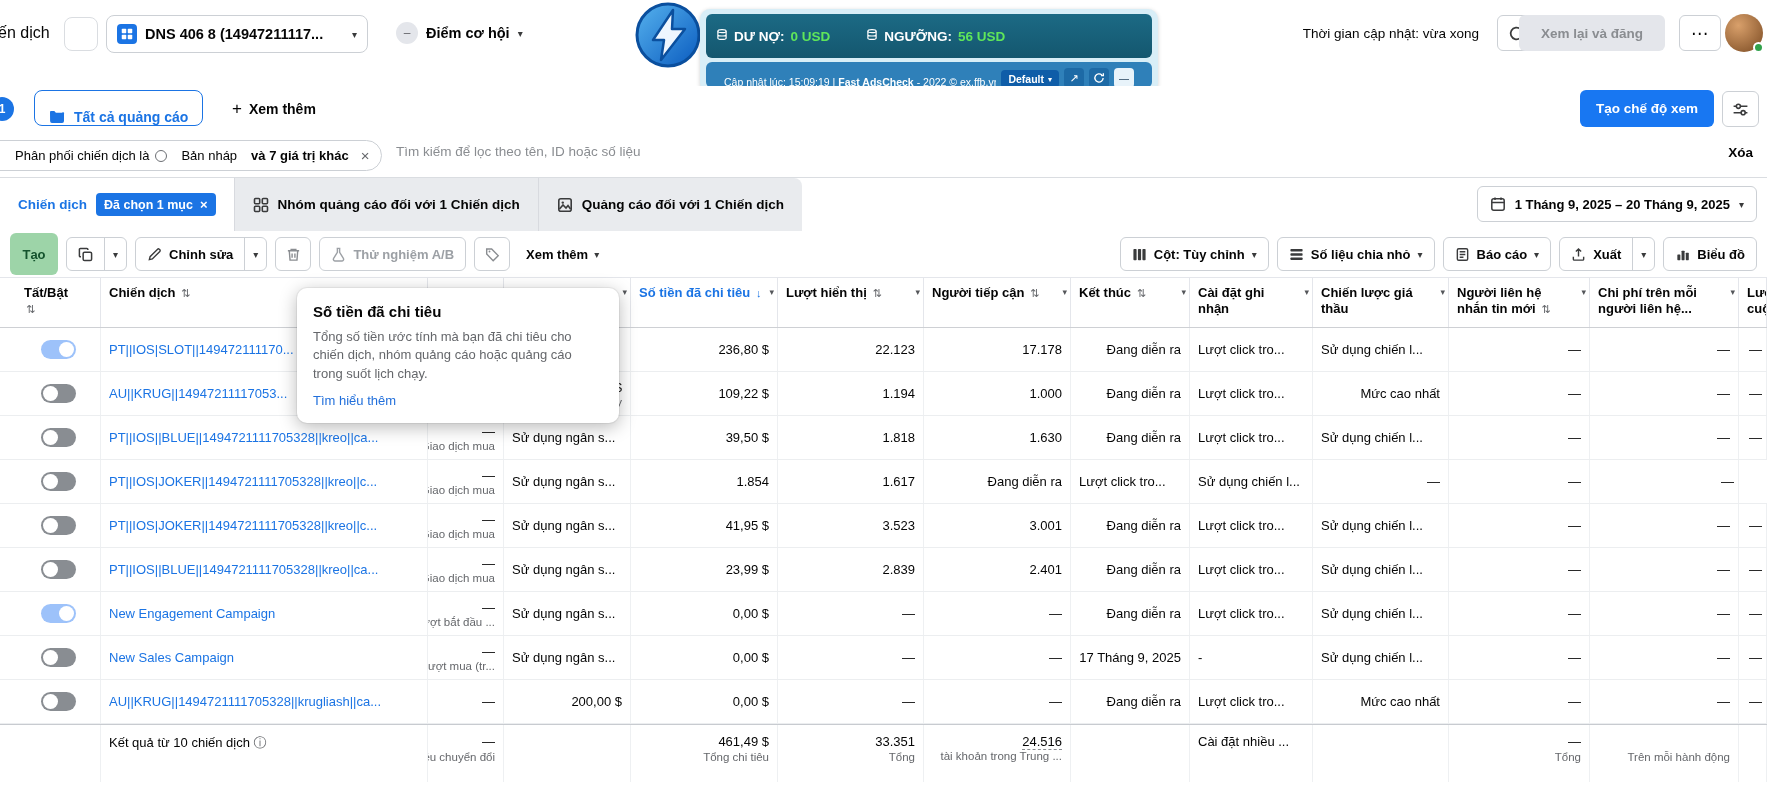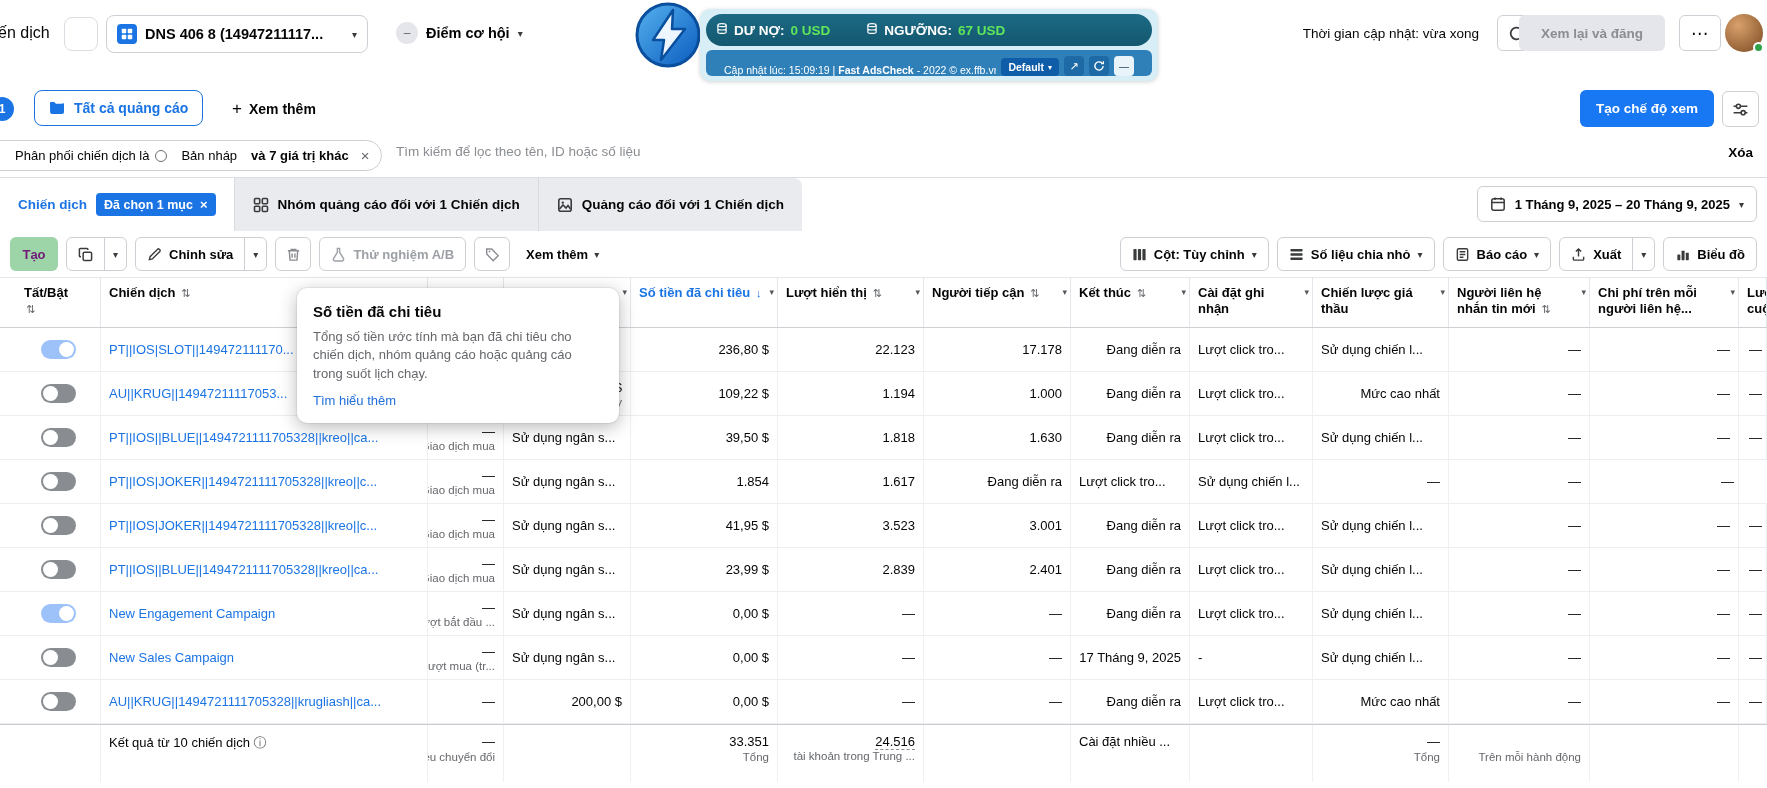--- a/index.html
+++ b/index.html
@@ -16,21 +16,21 @@
   .account-dd { position:absolute; left:106px; top:15px; width:262px; height:38px; border:1px solid #ccd0d5; border-radius:8px; background:#fff; display:flex; align-items:center; gap:8px; padding:0 10px; }
   .acct-ic { width:20px; height:20px; border-radius:4px; background:#1b74e4; flex:0 0 auto; display:flex; align-items:center; justify-content:center; }
   .acct-name { font-size:14.5px; font-weight:600; white-space:nowrap; overflow:hidden; flex:1; }
   .caret { font-size:10px; color:#3a3b3c; }
   .score-dd { position:absolute; left:396px; top:22px; display:flex; align-items:center; gap:8px; }
   .score-circle { width:22px; height:22px; border-radius:50%; background:#e4e6eb; color:#65676b; display:flex; align-items:center; justify-content:center; font-size:12px; }
   .score-label { font-size:14.5px; font-weight:600; }
   .logo { position:absolute; left:634px; top:1px; }
 
   .adscheck { position:absolute; left:700px; top:9px; width:458px; background:#d8eef7; border-radius:10px; padding:5px 6px; box-shadow:0 1px 4px rgba(0,0,0,.18); }
-  .ac-top { background:linear-gradient(180deg,#1c6a85,#14576f); border-radius:16px; height:32px; display:flex; align-items:center; gap:6px; padding:0 10px; }
+  .ac-top { background:linear-gradient(180deg,#1c6a85,#14576f); border-radius:6px; height:44px; display:flex; align-items:center; gap:6px; padding:0 10px; }
   .ac-label { color:#fff; font-weight:700; font-size:13.5px; white-space:nowrap; }
   .ac-value { color:#5fe65a; font-weight:700; font-size:13.5px; white-space:nowrap; }
   .m30 { margin-left:30px; }
   .ac-bottom { margin-top:4px; background:#2f80b9; border-radius:6px; height:26px; display:flex; align-items:flex-end; gap:5px; padding:0 18px; color:#fff; }
   .ac-status { font-size:10.5px; white-space:nowrap; flex:1; overflow:hidden; }
   .ac-default { background:#0f5da8; border-radius:4px; height:18px; display:inline-flex; align-items:center; gap:4px; padding:0 7px; font-size:10.5px; font-weight:700; color:#fff; cursor:pointer; flex:0 0 auto; }
   .ac-default .caret { color:#fff; font-size:8px; }
   .ac-sq { width:20px; height:20px; border-radius:4px; background:#1d6aa6; color:#fff; display:inline-flex; align-items:center; justify-content:center; font-size:11px; cursor:pointer; flex:0 0 auto; }
   .ac-sq.light { background:#e8f3fa; color:#1d3c57; font-size:10px; }
 
@@ -38,21 +38,21 @@
   .icon-btn { border:1px solid #ccd0d5; border-radius:6px; background:#fff; display:flex; align-items:center; justify-content:center; }
   .refresh-btn { position:absolute; right:232px; top:15px; width:38px; height:36px; }
   .review-btn { position:absolute; right:102px; top:15px; height:36px; padding:0 22px; background:#e4e6eb; color:#8a8d91; border-radius:6px; font-weight:600; font-size:13.5px; }
   .dots-btn { position:absolute; right:46px; top:15px; width:42px; height:36px; font-size:17px; letter-spacing:1px; }
   .avatar { position:absolute; right:4px; top:14px; width:38px; height:38px; border-radius:50%; background:radial-gradient(circle at 35% 30%, #d9a06b, #7a4a22); cursor:pointer; }
   .status-dot { position:absolute; right:-1px; bottom:-1px; width:11px; height:11px; border-radius:50%; background:#31a24c; border:2px solid #fff; }
 
   
   .viewbar { position:absolute; top:86px; left:0; right:0; height:47px; background:#fff; }
   .nav-badge { position:absolute; left:-10px; top:11px; width:24px; height:24px; border-radius:50%; background:#1b74e4; color:#fff; font-size:12px; font-weight:700; display:flex; align-items:center; justify-content:center; }
-  .allads { position:absolute; left:34px; top:4px; height:36px; border:1.5px solid #1b74e4; border-radius:8px; background:#fff; color:#1b74e4; font-size:14px; font-weight:600; display:flex; align-items:center; gap:9px; padding:0 14px; }
+  .allads { position:absolute; left:34px; top:4px; height:36px; border:1.5px solid #1b74e4; border-radius:8px; background:#fff; color:#1b74e4; font-size:14px; font-weight:600; display:flex; align-items:flex-end; gap:9px; padding:0 14px; }
   .seemore { position:absolute; left:222px; top:4px; height:38px; display:flex; align-items:center; gap:7px; font-size:14px; font-weight:600; padding:0 10px; }
   .plus { font-size:17px; font-weight:400; }
   .create-view { position:absolute; right:53px; top:4px; height:37px; background:#1877f2; color:#fff; border-radius:6px; font-size:13.5px; font-weight:600; padding:0 16px; }
   .settings-btn { position:absolute; right:8px; top:5px; width:37px; height:36px; }
 
   
   .filterbar { position:absolute; top:133px; left:0; right:0; height:45px; background:#fff; border-bottom:1px solid #dadde1; }
   .chip { position:absolute; left:-26px; top:7px; height:31px; border:1px solid #ccd0d5; border-radius:16px; display:flex; align-items:center; gap:6px; padding:0 12px 0 32px; background:#fff; white-space:nowrap; }
   .chip-text { font-size:13px;margin-left:8px; }
   .chip b.chip-text { font-weight:700; }
@@ -67,21 +67,21 @@
   .tab-group { position:absolute; left:0; top:0; height:53px; display:flex; background:#e9ebee; border-radius:0 8px 0 0; }
   .tab { display:flex; align-items:center; gap:9px; padding:0 18px; font-size:13.5px; font-weight:700; cursor:pointer; border-left:1px solid #d8dadf; white-space:nowrap; }
   .tab:first-child { border-left:none; }
   .tab.active { background:#fff; color:#1b74e4; }
   .sel-badge { background:#1b74e4; color:#fff; border-radius:4px; padding:4px 8px; font-size:12.5px; font-weight:600; display:inline-flex; align-items:center; gap:7px; }
   .badge-close { cursor:pointer; font-size:13px; }
   .date-btn { position:absolute; right:10px; top:8px; height:36px; border:1px solid #ccd0d5; border-radius:6px; background:#fff; display:flex; align-items:center; gap:9px; padding:0 12px; font-size:13px; font-weight:600; }
 
   
   .toolbar { position:absolute; top:231px; left:0; right:0; height:47px; background:#fff; border-bottom:1px solid #e4e6eb; display:flex; align-items:center; gap:8px; padding:0 10px; }
-  .create-btn { width:48px; height:34px; background:#9dd4a8; color:#701a75; font-weight:700; border-radius:6px; }
+  .create-btn { width:48px; height:42px; background:#9dd4a8; color:#14532d; font-weight:700; border-radius:6px; }
   .split { display:inline-flex; border:1px solid #ccd0d5; border-radius:6px; overflow:hidden; height:34px; background:#fff; }
   .sbtn { display:flex; align-items:center; gap:7px; padding:0 11px; font-weight:600; font-size:13px; }
   .caret-part { border-left:1px solid #ccd0d5; padding:0 8px; }
   .tbtn { height:34px; border:1px solid #ccd0d5; border-radius:6px; background:#fff; display:inline-flex; align-items:center; gap:7px; padding:0 11px; font-size:13px; font-weight:600; }
   .tbtn.icon-only { width:36px; justify-content:center; padding:0; }
   .tbtn.disabled { color:#9ca0a5; }
   .plainbtn { display:inline-flex; align-items:center; gap:6px; height:34px; padding:0 8px; font-size:13px; font-weight:600; }
   .right-tools { margin-left:auto; display:flex; align-items:center; gap:8px; }
 
   
@@ -174,21 +174,21 @@
         </span>
         <span class="ac-label">DƯ NỢ:</span>
         <span class="ac-value">0 USD</span>
         <span class="m30">
           <svg width="12" height="13" viewBox="0 0 16 16" fill="none" stroke="#fff" stroke-width="1.6">
               <ellipse cx="8" cy="3.5" rx="5.5" ry="2"></ellipse>
               <path d="M2.5 3.5v9c0 1.1 2.5 2 5.5 2s5.5-.9 5.5-2v-9M2.5 8c0 1.1 2.5 2 5.5 2s5.5-.9 5.5-2"></path>
             </svg>
         </span>
         <span class="ac-label">NGƯỠNG:</span>
-        <span class="ac-value">67 USD</span>
+        <span class="ac-value">56 USD</span>
       </div>
       <div class="ac-bottom">
         <span class="ac-status">
           <span>Cập nhật lúc: 15:09:19 |</span> <b>Fast AdsCheck</b> <span>- 2022 © ex.ffb.vn</span>
         </span>
         <span class="ac-default">
           <span>Default</span>
             <span class="caret">▾</span>
         </span>
         <span class="ac-sq">
@@ -830,20 +830,24 @@
       <div class="cell c-toggle"></div>
       <div class="cell left">
         <span class="f-label"><span>Kết quả từ 10 chiến dịch</span> <span class="info">ⓘ</span></span>
       </div>
       <div class="cell num">
         <div class="val">—</div>
         <div class="sub">ều chuyển đổi</div>
       </div>
       <div class="cell"></div>
       <div class="cell num">
+        <div class="val">461,49 $</div>
+        <div class="sub">Tổng chi tiêu</div>
+      </div>
+      <div class="cell num">
         <div class="val">33.351</div>
         <div class="sub">Tổng</div>
       </div>
       <div class="cell num">
         <div><span class="val underl">24.516</span></div>
         <div class="sub">tài khoản trong Trung ...</div>
       </div>
       <div class="cell"></div>
       <div class="cell left">
         <div class="val">Cài đặt nhiều ...</div>

